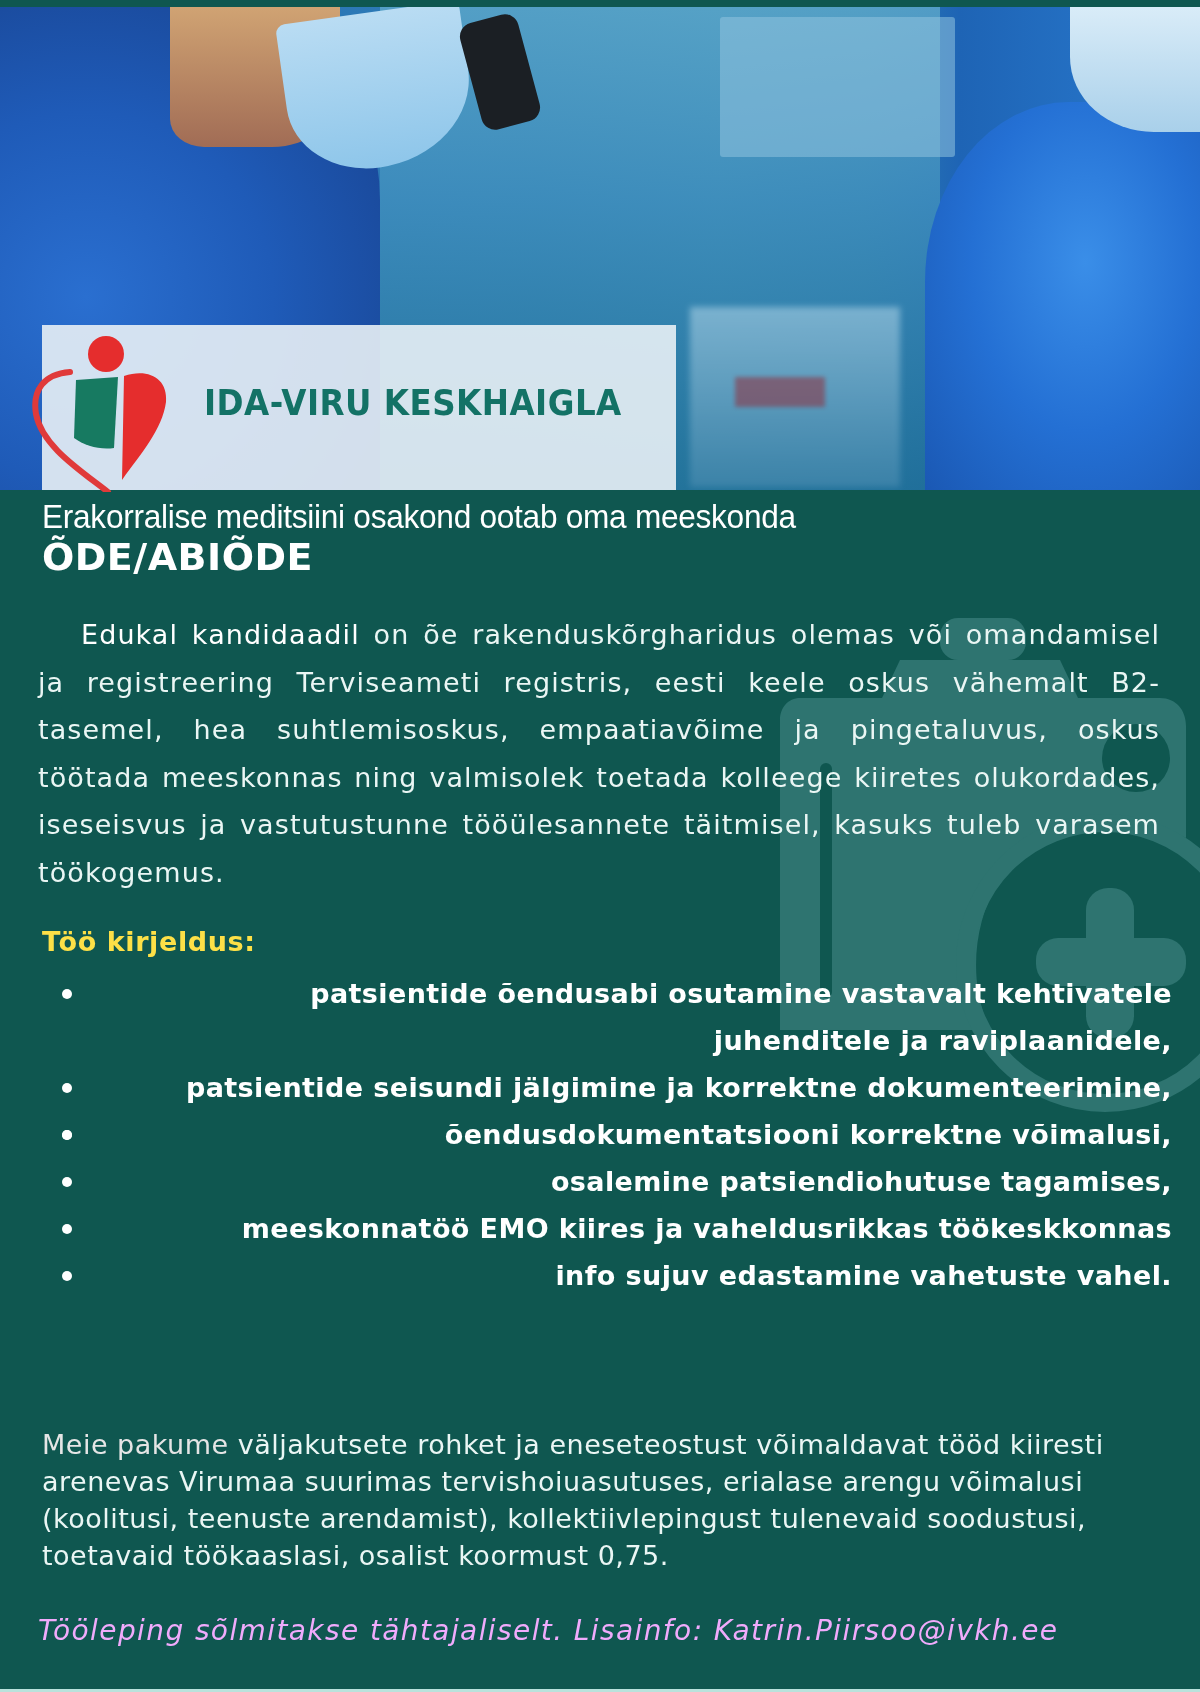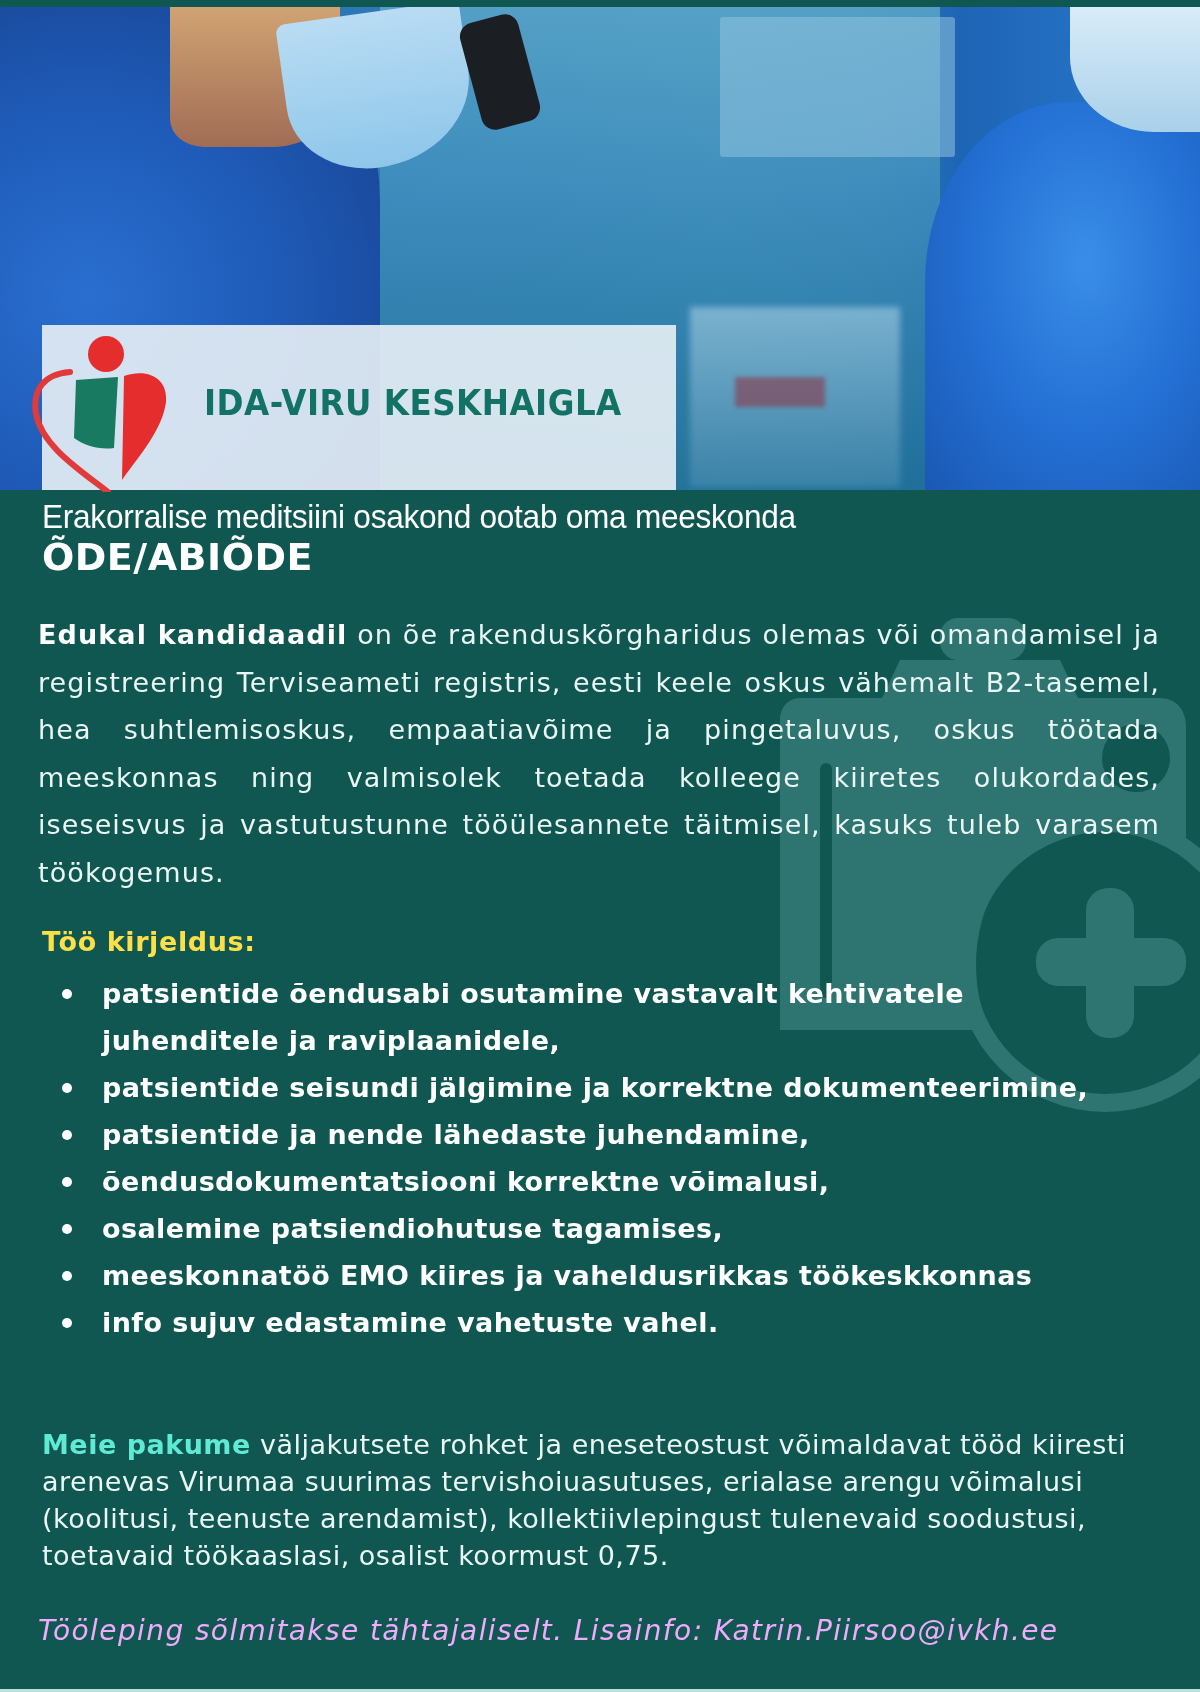--- a/index.html
+++ b/index.html
@@ -122,59 +122,60 @@
     .intro {
       position: absolute; left: 38px; top: 611px; width: 1122px;
       color: #eaf6f4;
       font-family: "DejaVu Sans", sans-serif;
       font-size: 27px;
       line-height: 47.5px;
       text-align: justify;
       letter-spacing: 1.1px;
       margin: 0;
     }
-    .intro b { font-weight: bold; color: #ffffff; }
+    .intro b { font-weight: normal; color: #ffffff; margin-left: 43px; }
     .duties-title {
       position: absolute; left: 42px; top: 926px;
       color: #fde047;
       font-family: "DejaVu Sans", sans-serif;
       font-weight: bold;
       font-size: 27px;
       letter-spacing: 0.6px;
     }
     .duties {
       position: absolute; left: 62px; top: 970px; width: 1110px;
       margin: 0; padding: 0;
       list-style: none;
       color: #ffffff;
       font-family: "DejaVu Sans", sans-serif;
       font-weight: bold;
       font-size: 27px;
       line-height: 47px;
       letter-spacing: 0.4px;
+      text-align: right;
     }
     .duties li {
       position: relative;
       padding-left: 40px;
     }
     .duties li .bullet {
       position: absolute; left: 0; top: 19px;
       width: 10px; height: 10px; border-radius: 50%;
       background: #ffffff;
     }
     .offer {
       position: absolute; left: 42px; top: 1426px; width: 1130px;
       color: #eaf6f4;
       font-family: "DejaVu Sans", sans-serif;
       font-size: 27px;
       line-height: 37px;
       letter-spacing: 0.5px;
       margin: 0;
     }
-    .offer b { font-weight: bold; color: #5eead4; }
+    .offer b { font-weight: normal; color: #e5e5e5; }
     .footer-note {
       position: absolute; left: 38px; top: 1614px;
       color: #f0abfc;
       font-family: "DejaVu Sans", sans-serif;
       font-style: italic;
       font-size: 28px;
       letter-spacing: 1.4px;
       white-space: nowrap;
     }
   </style>
@@ -229,21 +230,21 @@
 
   <div class="heading">Erakorralise meditsiini osakond ootab oma meeskonda</div>
   <div class="title">ÕDE/ABIÕDE</div>
 
   <p class="intro"><b>Edukal kandidaadil</b><span> on õe rakenduskõrgharidus olemas või omandamisel ja registreering Terviseameti registris, eesti keele oskus vähemalt B2-tasemel, hea suhtlemisoskus, empaatiavõime ja pingetaluvus, oskus töötada meeskonnas ning valmisolek toetada kolleege kiiretes olukordades, iseseisvus ja vastutustunne tööülesannete täitmisel, kasuks tuleb varasem töökogemus.</span></p>
 
   <div class="duties-title">Töö kirjeldus:</div>
   <ul class="duties">
     <li><span class="bullet"></span><span style="display:inline-block;max-width:940px">patsientide õendusabi osutamine vastavalt kehtivatele juhenditele ja raviplaanidele,</span></li>
     <li><span class="bullet"></span><span>patsientide seisundi jälgimine ja korrektne dokumenteerimine,</span></li>
-    <li><span class="bullet"></span><span>patsientide ja nende lähedaste juhendamine,</span></li>
+    <li><span class="bullet"></span></li>
     <li><span class="bullet"></span><span>õendusdokumentatsiooni korrektne võimalusi,</span></li>
     <li><span class="bullet"></span><span>osalemine patsiendiohutuse tagamises,</span></li>
     <li><span class="bullet"></span><span>meeskonnatöö EMO kiires ja vaheldusrikkas töökeskkonnas</span></li>
     <li><span class="bullet"></span><span>info sujuv edastamine vahetuste vahel.</span></li>
   </ul>
 
   <p class="offer"><b>Meie pakume</b><span> väljakutsete rohket ja eneseteostust võimaldavat tööd kiiresti arenevas Virumaa suurimas tervishoiuasutuses, erialase arengu võimalusi (koolitusi, teenuste arendamist), kollektiivlepingust tulenevaid soodustusi, toetavaid töökaaslasi, osalist koormust 0,75.</span></p>
 
   <div class="footer-note">Tööleping sõlmitakse tähtajaliselt. Lisainfo: Katrin.Piirsoo@ivkh.ee</div>
 

